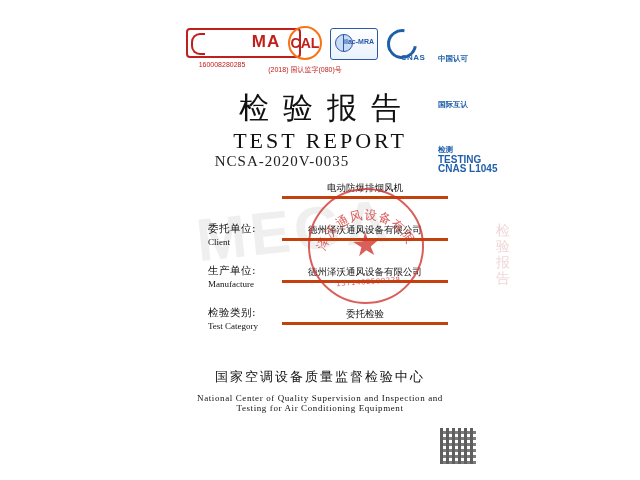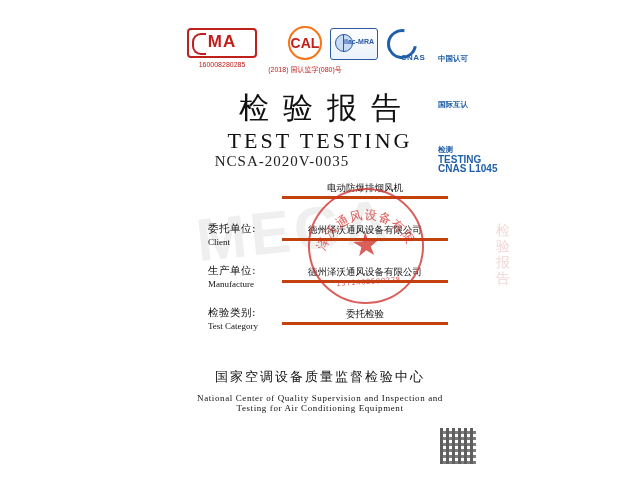--- a/index.html
+++ b/index.html
@@ -37,20 +37,21 @@
     margin: 0 auto;
     border: 2px solid #c0201c;
     border-radius: 4px;
     color: #c0201c;
     font-family: "Liberation Sans", sans-serif;
     font-weight: bold;
     font-size: 17px;
     line-height: 24px;
     letter-spacing: 1px;
     position: relative;
+    padding-left: 45px;
   }
   .cma-mark::before {
     content: "";
     position: absolute;
     left: 3px; top: 3px;
     width: 12px; height: 18px;
     border: 2px solid #c0201c;
     border-right: none;
     border-radius: 9px 0 0 9px;
   }
@@ -383,21 +384,21 @@
       <div class="acc-line cn">检测</div>
       <div class="acc-line">TESTING</div>
       <div class="acc-line">CNAS L1045</div>
     </div>
   </div>
 
   <div class="watermark-mega">MEGA</div>
   <div class="watermark-side">检验报告</div>
 
   <div class="title-cn">检验报告</div>
-  <div class="title-en">TEST TESTING</div>
+  <div class="title-en">TEST REPORT</div>
   <div class="report-no">NCSA-2020V-0035</div>
 
   <div class="fields">
 
     <div class="field-row">
       <div class="field-value">电动防爆排烟风机</div>
     </div>
 
     <div class="field-row">
       <div class="field-label">

